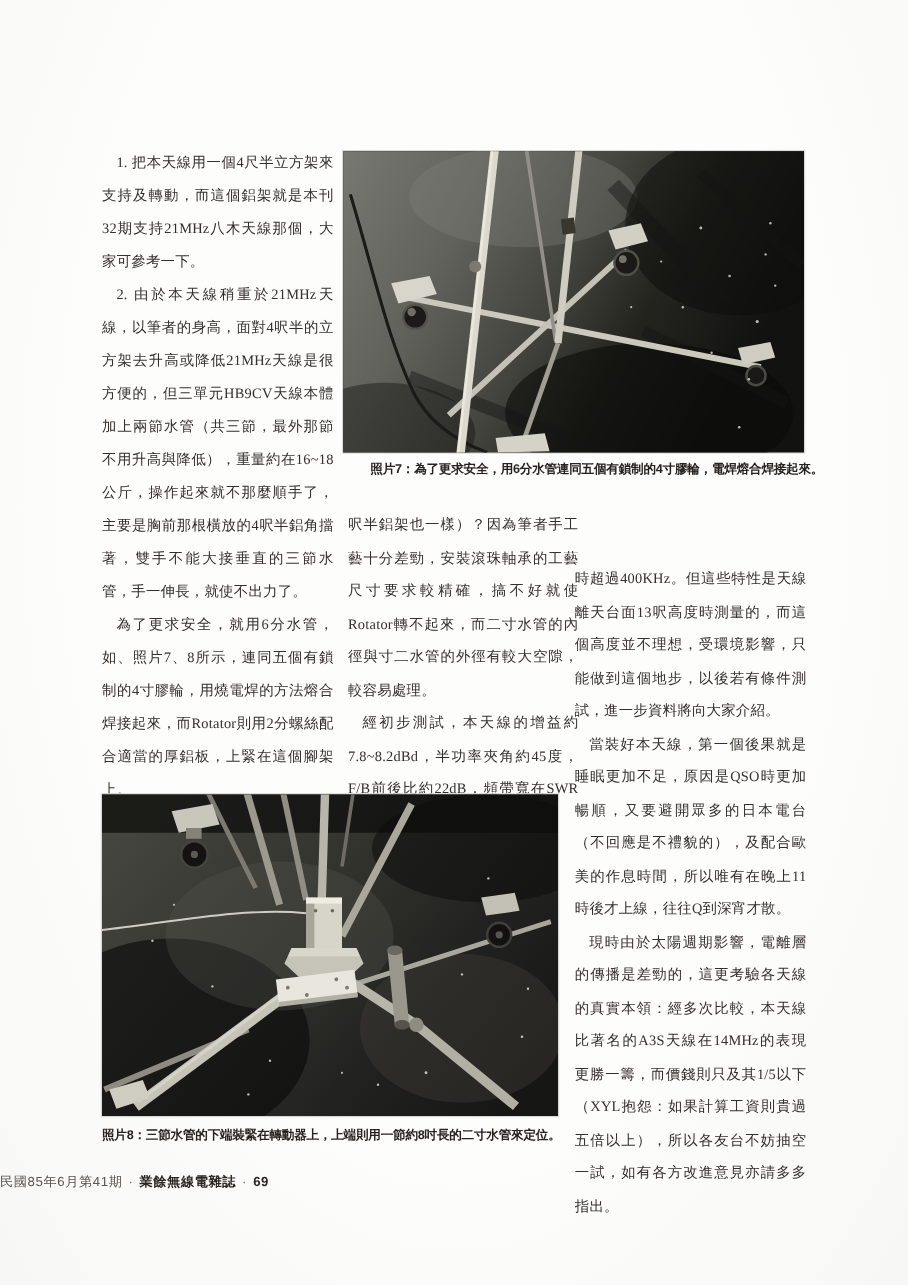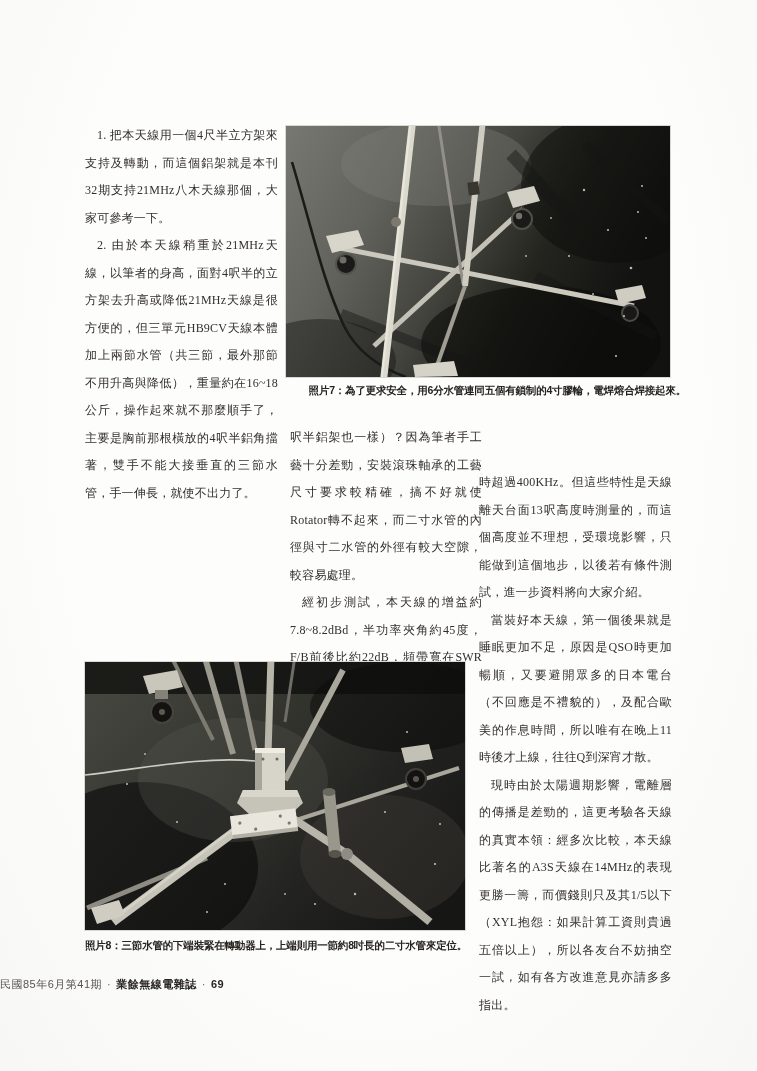--- a/index.html
+++ b/index.html
@@ -45,20 +45,21 @@
 <body>
 
 <div class="page">
 
   <div class="col col-left">
 
       <p class="para ind">1. 把本天線用一個4尺半立方架來支持及轉動，而這個鋁架就是本刊32期支持21MHz八木天線那個，大家可參考一下。</p>
 
       <p class="para ind">2. 由於本天線稍重於21MHz天線，以筆者的身高，面對4呎半的立方架去升高或降低21MHz天線是很方便的，但三單元HB9CV天線本體加上兩節水管（共三節，最外那節不用升高與降低），重量約在16~18公斤，操作起來就不那麼順手了，主要是胸前那根橫放的4呎半鋁角擋著，雙手不能大接垂直的三節水管，手一伸長，就使不出力了。</p>
 
+      <p class="para ind">為了更求安全，就用6分水管，如、照片7、8所示，連同五個有鎖制的4寸膠輪，用燒電焊的方法熔合焊接起來，而Rotator則用2分螺絲配合適當的厚鋁板，上緊在這個腳架上。</p>
 
     </div>
 
   <figure class="photo photo7" role="img" aria-label="welded water-pipe antenna base with five locking caster wheels on a dark rooftop">
     <svg viewBox="0 0 384 251" width="384" height="251">
       <defs>
         <linearGradient id="g7" x1="0" y1="0" x2="1" y2="0.35">
           <stop offset="0" stop-color="#787872"></stop>
           <stop offset="0.3" stop-color="#62625c"></stop>
           <stop offset="0.55" stop-color="#44443f"></stop>

